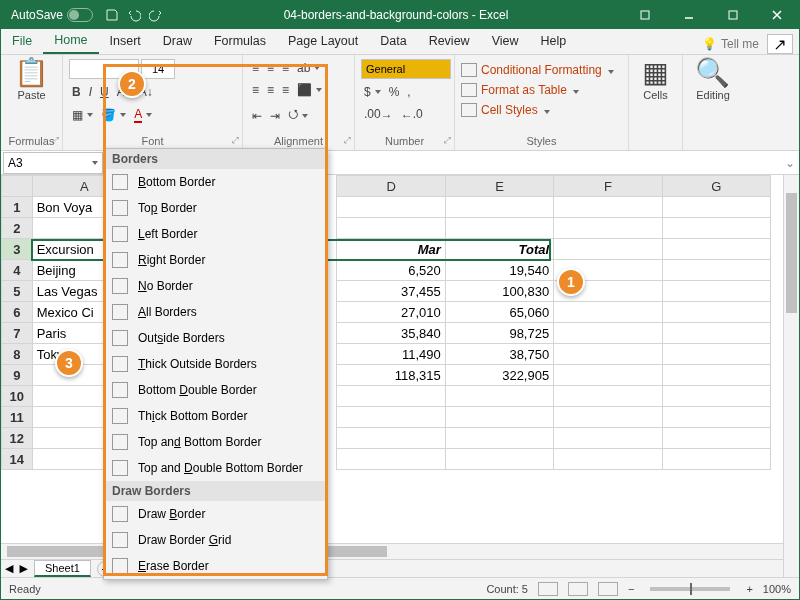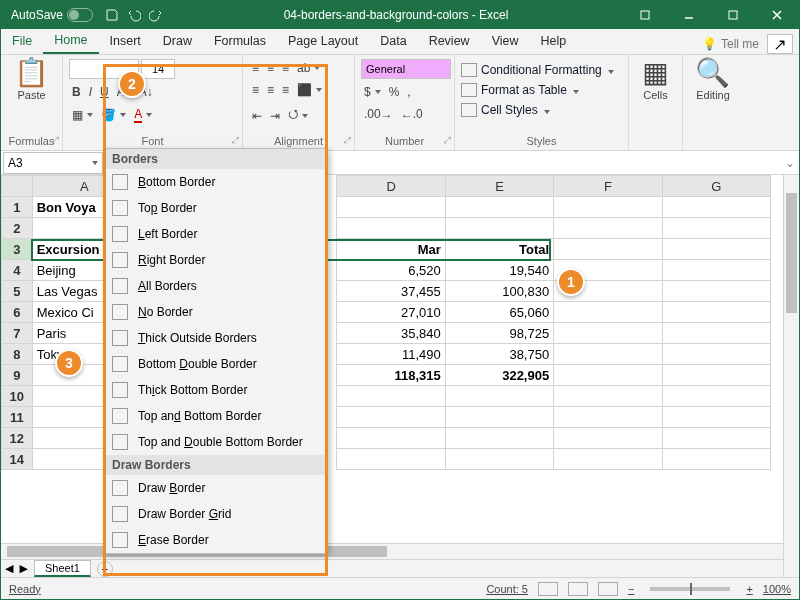--- a/index.html
+++ b/index.html
@@ -34,52 +34,52 @@
   .group .label { height: 18px; display: flex; align-items: center; justify-content: center; font-size: 11px; color: #666; position: relative; }
   .group .label .launcher { position: absolute; right: 3px; top: 3px; font-size: 9px; color: #888; }
   .icoBtn { background: transparent; border: none; padding: 2px 3px; font-size: 12px; color: #444; display: inline-flex; align-items: center; gap: 2px; }
   .col { display: flex; flex-direction: column; gap: 2px; }
   .row { display: flex; gap: 2px; align-items: center; }
   .dd::after { content: ""; display: inline-block; border-top: 4px solid #666; border-left: 3px solid transparent; border-right: 3px solid transparent; margin-left: 2px; }
   .bigBtn { display: flex; flex-direction: column; align-items: center; justify-content: center; gap: 2px; font-size: 11px; color: #444; width: 46px; }
   .bigBtn .glyph { font-size: 28px; line-height: 1; }
   .fontName { width: 70px; height: 20px; border: 1px solid #c4c4c4; background: #fff; font-size: 11px; padding: 0 4px; }
   .fontSize { width: 34px; height: 20px; border: 1px solid #c4c4c4; background: #fff; font-size: 11px; text-align: center; }
-  .numFmt { width: 90px; height: 20px; border: 1px solid #c4c4c4; background: #f0abfc; font-size: 11px; padding: 0 4px; }
-  .styleRow { display: flex; align-items: center; gap: 4px; font-size: 12px; color: #0f172a; }
+  .numFmt { width: 90px; height: 20px; border: 1px solid #c4c4c4; background: #eab308; font-size: 11px; padding: 0 4px; }
+  .styleRow { display: flex; align-items: center; gap: 4px; font-size: 12px; color: #c2410c; }
   .styleRow .ci { width: 16px; height: 14px; border: 1px solid #999; }
   
   .fbar { height: 24px; background: #fff; border-bottom: 1px solid #d4d4d4; display: flex; align-items: center; font-size: 12px; }
   .namebox { width: 100px; height: 22px; border: 1px solid #c4c4c4; margin-left: 2px; padding: 0 4px; display: flex; align-items: center; justify-content: space-between; text-align: right; }
   .namebox::after { content: ""; border-top: 4px solid #666; border-left: 3px solid transparent; border-right: 3px solid transparent; }
   .fxbtns { display: flex; gap: 6px; padding: 0 8px; color: #888; }
   .fxarea { flex: 1; height: 22px; border-left: 1px solid #e0e0e0; }
   .fbar .expand { width: 18px; text-align: center; color: #888; }
   
   .gridwrap { flex: 1; position: relative; overflow: hidden; background: #fff; }
   table.sheet { border-collapse: collapse; table-layout: fixed; }
   .sheet th, .sheet td { border: 1px solid #d4d4d4; font-size: 13px; height: 21px; }
   .sheet thead th { background: #e6e6e6; font-weight: normal; color: #333; text-align: center; }
   .sheet .rowhdr { background: #e6e6e6; text-align: center; color: #333; width: 30px; }
   .sheet .rowhdr.sel { background: #cfe3cf; }
   .sheet td { padding: 0 4px; }
   .sheet td.r { text-align: right; }
-  .sheet td.b { font-weight: bold; margin-left: 47px; }
-  .sheet .hdrcell { font-weight: bold; text-align: right; }
+  .sheet td.b { font-weight: normal; margin-left: 47px; }
+  .sheet .hdrcell { font-weight: bold; text-align: right; font-style: italic; }
   .selOutline { position: absolute; border: 2px solid #1e7145; pointer-events: none; }
   .vscroll { position: absolute; right: 0; top: 0; bottom: 0; width: 16px; background: #f3f3f3; border-left: 1px solid #d4d4d4; }
   .vscroll .thumb { position: absolute; left: 2px; right: 2px; top: 18px; height: 120px; background: #c0c0c0; }
   .hscroll { position: absolute; left: 0; right: 16px; bottom: 18px; height: 16px; background: #f3f3f3; border-top: 1px solid #d4d4d4; display: flex; align-items: center; }
   .hscroll .track { flex: 1; position: relative; height: 100%; }
   .hscroll .thumb { position: absolute; top: 2px; bottom: 2px; left: 6px; width: 380px; background: #c0c0c0; }
   .sheetTabs { position: absolute; left: 0; right: 16px; bottom: 0; height: 18px; background: #f3f3f3; display: flex; align-items: center; gap: 6px; padding-left: 4px; font-size: 11px; border-top: 1px solid #d4d4d4; }
   .sheetTabs .stab { padding: 1px 10px; background: #fff; border: 1px solid #c0c0c0; border-bottom: 2px solid #1e7145; }
   .sheetTabs .plus { width: 16px; height: 16px; border: 1px solid #c0c0c0; border-radius: 50%; display: flex; align-items: center; justify-content: center; }
   
-  .status { height: 22px; background: #f3f3f3; border-top: 1px solid #d4d4d4; display: flex; align-items: center; font-size: 11px; color: #444; padding: 0 8px; gap: 10px; text-decoration: underline; }
+  .status { height: 22px; background: #f3f3f3; border-top: 1px solid #d4d4d4; display: flex; align-items: center; font-size: 11px; color: #444; padding: 0 8px; gap: 10px; }
   .status .sp { flex: 1; }
   .viewbtn { width: 20px; height: 14px; border: 1px solid #aaa; }
   .zoomtrack { flex: 0 0 80px; height: 4px; background: #c0c0c0; position: relative; margin: 0 6px; }
   .zoomtrack::after { content: ""; position: absolute; left: 50%; top: -4px; width: 2px; height: 12px; background: #666; }
   
   .bordersMenu { position: absolute; left: 103px; top: 148px; width: 225px; background: #f3f3f3; border: 1px solid #bdbdbd; font-size: 12px; z-index: 20; box-shadow: 2px 2px 6px rgba(0,0,0,.25); }
   .bordersMenu .sect { background: #e3e3e3; padding: 3px 8px; font-weight: bold; color: #555; }
   .bordersMenu .mi { display: flex; align-items: center; gap: 10px; padding: 5px 8px; }
   .bordersMenu .mi .mic { width: 16px; height: 16px; border: 1px solid #999; display: inline-block; }
   .underline { text-decoration: underline; }
@@ -497,25 +497,29 @@
     <div class="mi">
       <span class="mic"></span>
       <span><span class="underline">L</span>eft Border</span>
     </div>
     <div class="mi">
       <span class="mic"></span>
       <span><span class="underline">R</span>ight Border</span>
     </div>
     <div class="mi">
       <span class="mic"></span>
+      <span><span class="underline">N</span>o Border</span>
+    </div>
+    <div class="mi">
+      <span class="mic"></span>
       <span><span class="underline">A</span>ll Borders</span>
     </div>
     <div class="mi">
       <span class="mic"></span>
-      <span><span class="underline">N</span>o Border</span>
+      <span>Out<span class="underline">s</span>ide Borders</span>
     </div>
     <div class="mi">
       <span class="mic"></span>
       <span><span class="underline">T</span>hick Outside Borders</span>
     </div>
     <div class="mi">
       <span class="mic"></span>
       <span>Bottom <span class="underline">D</span>ouble Border</span>
     </div>
     <div class="mi">

